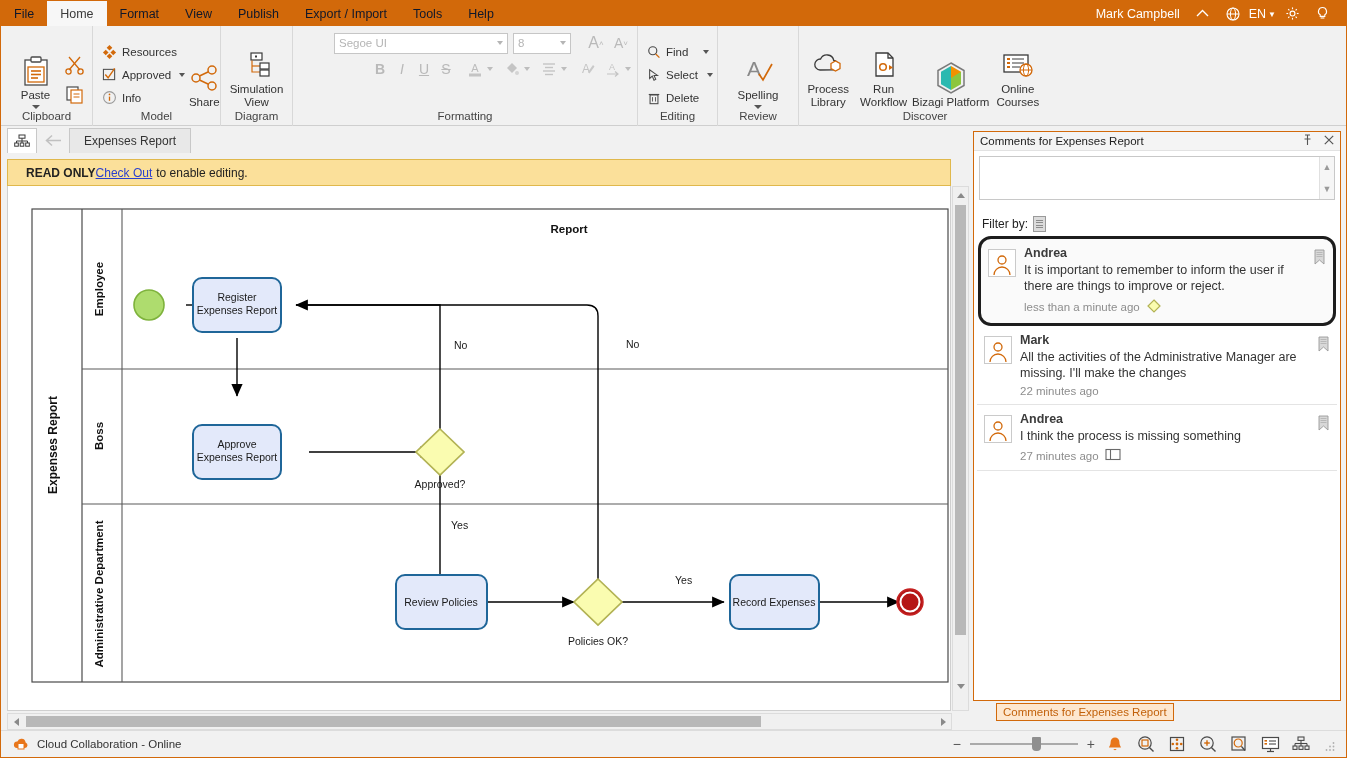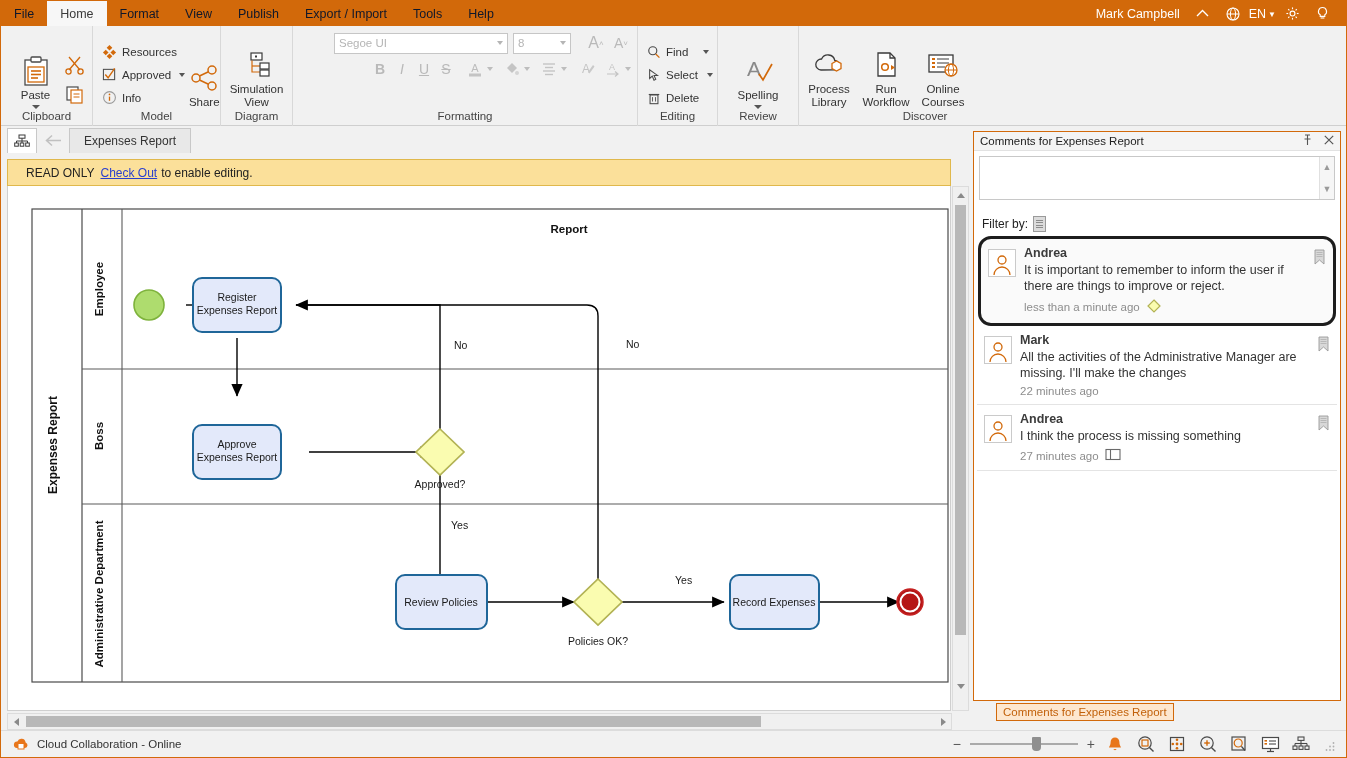--- a/index.html
+++ b/index.html
@@ -116,21 +116,21 @@
     width:0;height:0;border-left:6px solid transparent;border-right:6px solid transparent;border-top:6px solid #b0b0b0;
   }
 
   
   .robar {
     position: absolute; left: 6px; top: 158px; width: 944px; height: 27px;
     background: #fbe09a; border: 1px solid #e0b84c;
     display: flex; align-items: center; padding: 0 10px;
     font-size: 12px; color: #222;
   }
-  .robar b { font-weight: normal; margin-right: 6px; padding-left: 8px; }
+  .robar b { font-weight: bold; margin-right: 0; padding-left: 8px; }
   .robar a { color: #2a3fcf; text-decoration: underline; margin-right: 4px; }
 
   
   .canvaswrap {
     position: absolute; left: 6px; top: 185px; width: 944px; height: 525px;
     background: #ffffff; border: 1px solid #cfcfcf; border-top: none;
     overflow: hidden;
   }
   .vscroll {
     position: absolute; left: 951px; top: 185px; width: 17px; height: 525px;
@@ -524,20 +524,31 @@
         <div class="bigbtn" style="width:56px">
           <span class="glyph">
             <svg width="30" height="28" viewBox="0 0 30 28">
                 <path d="M7 2 L19 2 L24 7 L24 25 L7 25 Z" fill="#fff" stroke="#3a3a3a" stroke-width="1.3"></path>
                 <path d="M19 2 L19 7 L24 7" fill="none" stroke="#3a3a3a" stroke-width="1.3"></path>
                 <circle cx="14" cy="16" r="3.3" fill="none" stroke="#d2690a" stroke-width="1.5"></circle>
                 <path d="M20 14 L24 16.5 L20 19 Z" fill="#d2690a"></path>
               </svg>
           </span>
           <span>Run Workflow</span>
+        </div>
+        <div class="bigbtn" style="width:80px">
+          <span class="glyph">
+            <svg width="34" height="34" viewBox="0 0 34 34">
+                <path d="M17 2 L30 9.5 L30 24.5 L17 32 L4 24.5 L4 9.5 Z" fill="none" stroke="#7a7a7a" stroke-width="1.5"></path>
+                <path d="M17 5 L27 10.8 L27 17 L17 17 Z" fill="#f29100"></path>
+                <path d="M27 10.8 L27 23.2 L17 29 L17 17 Z" fill="#8cc63e"></path>
+                <path d="M7 10.8 L17 5 L17 29 L7 23.2 Z" fill="#2bb9b0"></path>
+              </svg>
+          </span>
+          <span>Bizagi Platform</span>
         </div>
         <div class="bigbtn" style="width:56px">
           <span class="glyph">
             <svg width="32" height="28" viewBox="0 0 32 28">
                 <rect x="2" y="4" width="24" height="17" fill="#fff" stroke="#3a3a3a" stroke-width="1.3"></rect>
                 <g fill="#d2690a">
                   <rect x="5" y="7" width="3" height="2"></rect>
                   <rect x="5" y="11" width="3" height="2"></rect>
                   <rect x="5" y="15" width="3" height="2"></rect>
                 </g>

